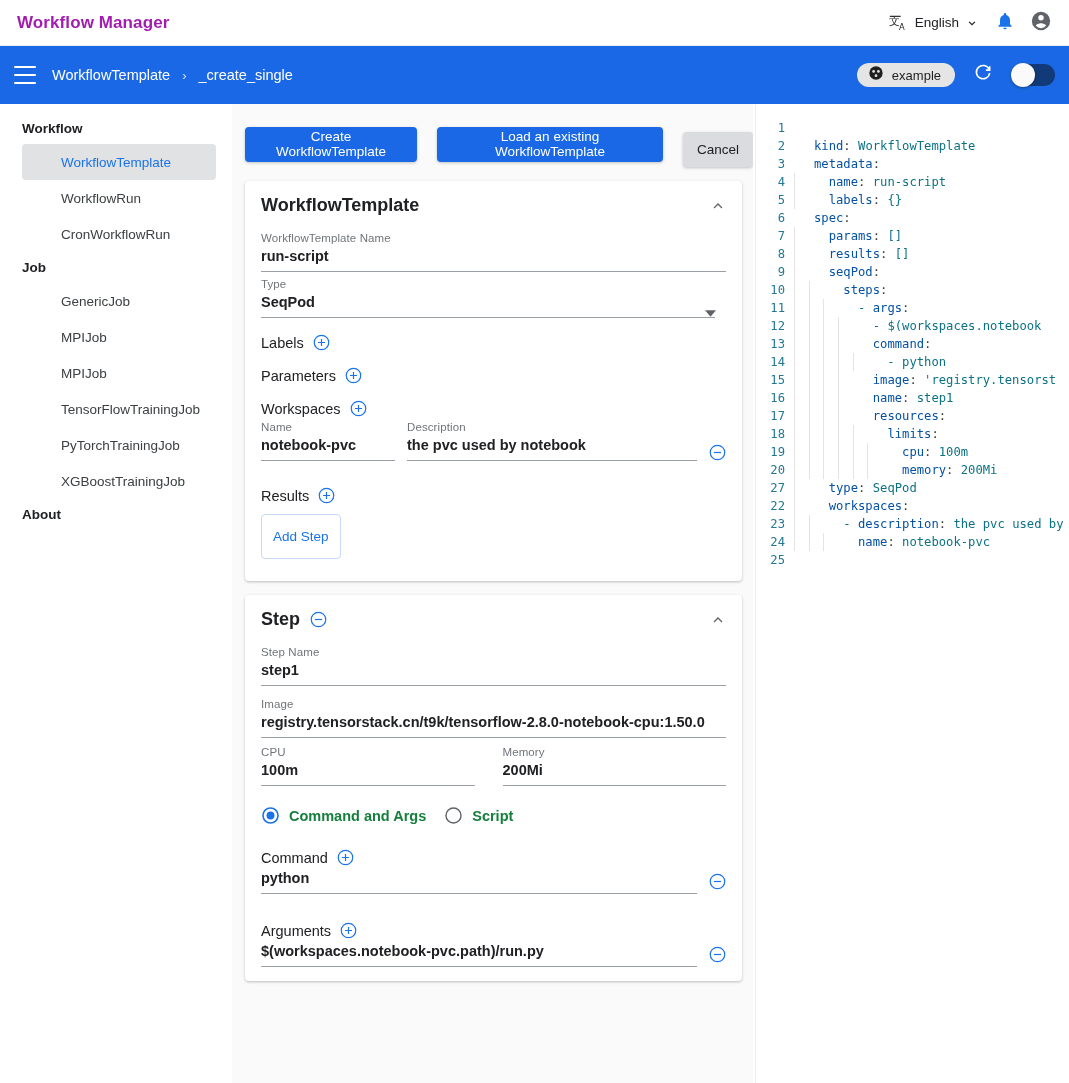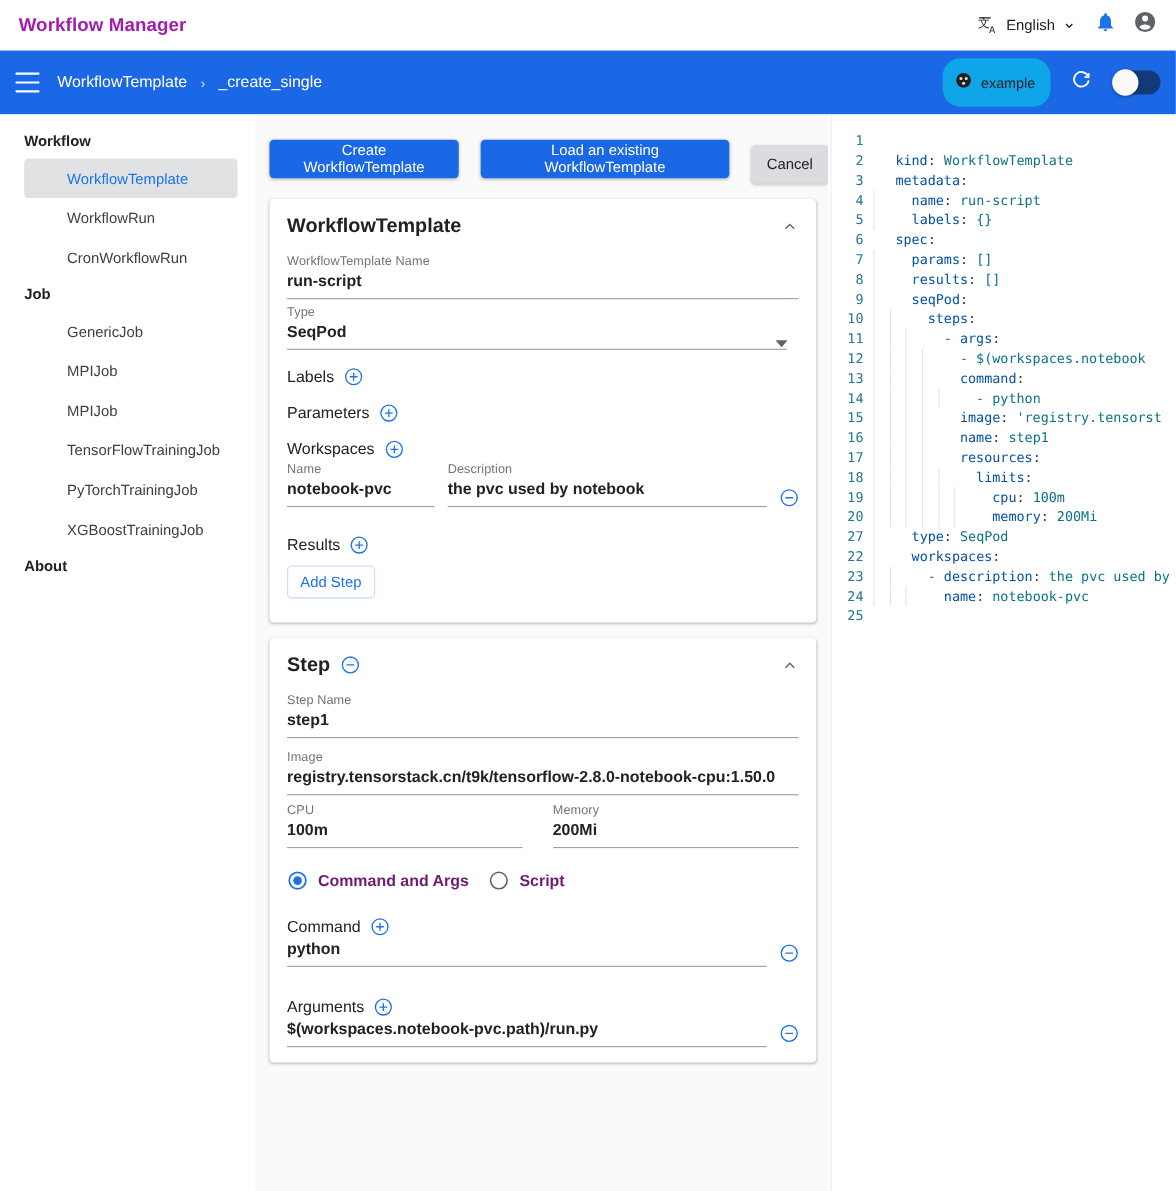--- a/index.html
+++ b/index.html
@@ -45,21 +45,21 @@
   .hamburger { width: 22px; height: 18px; margin-right: 16px; cursor: pointer;
     display: flex; flex-direction: column; justify-content: space-between; }
   .hamburger span { display: block; height: 2px; background: #fff; border-radius: 1px; }
   .crumb {
     color: #ffffff; font-size: 14.5px; cursor: pointer;
   }
   .crumb-sep { color: #d7e3fb; font-size: 13px; margin: 0 12px; }
   .crumb-current { color: #ffffff; font-size: 14.5px; }
   .bluebar-right { margin-left: auto; display: flex; align-items: center; gap: 14px; }
   .ns-chip {
-    background: #0ea5e9; border-radius: 16px; height: 44px;
+    background: #e5e5e5; border-radius: 16px; height: 24px;
     display: flex; align-items: center; gap: 8px; padding: 0 14px 0 11px;
     cursor: pointer;
   }
   .ns-chip-label { font-size: 13px; color: #1f1f1f; }
   .refresh-btn { width: 28px; height: 28px; display: flex; align-items: center;
     justify-content: center; cursor: pointer; }
   .toggle {
     width: 44px; height: 22px; border-radius: 11px; background: #123a78;
     position: relative; cursor: pointer; display: block;
   }
@@ -129,32 +129,32 @@
   .circ-icon { width: 17px; height: 17px; display: block; cursor: pointer; }
 
   .ws-row { display: flex; align-items: flex-end; gap: 12px; padding: 4px 16px 0 16px; }
   .ws-name { width: 134px; }
   .ws-desc { flex: 1; }
   .ws-minus { padding-bottom: 4px; }
 
   .addstep-wrap { padding: 10px 16px 8px 16px; }
   .btn-outline {
     background: #fff; border: 1px solid #c6dafc; color: #1a73e8;
-    border-radius: 4px; font-size: 13.5px; height: 30px; padding: 0 11px;
+    border-radius: 4px; font-size: 13.5px; height: 45px; padding: 0 11px;
     cursor: pointer; font-family: inherit;
   }
 
   .two-col { display: flex; gap: 0px; padding: 8px 16px 0 16px; }
   .two-col > div { width: 50%; }
   .two-col > div:first-child { padding-right: 19px; }
   .two-col > div:last-child { padding-left: 9px; }
 
   .radio-row { display: flex; align-items: center; gap: 12px; padding: 20px 16px 0 16px; }
   .radio { display: flex; align-items: center; gap: 9px; cursor: pointer; }
-  .radio-label { font-size: 14.5px; color: #701a75; font-weight: bold; }
+  .radio-label { font-size: 14.5px; color: #15803d; font-weight: bold; }
   .rdot { width: 19px; height: 19px; display: block; }
 
   .cmd-row { display: flex; align-items: flex-end; gap: 12px; padding: 3px 16px 0 16px; }
   .cmd-row .field-value { flex: 1; }
 
   
   .editor {
     position: absolute; left: 753px; top: 104px; width: 316px; height: 979px;
     background: #ffffff; overflow: hidden;
   }

